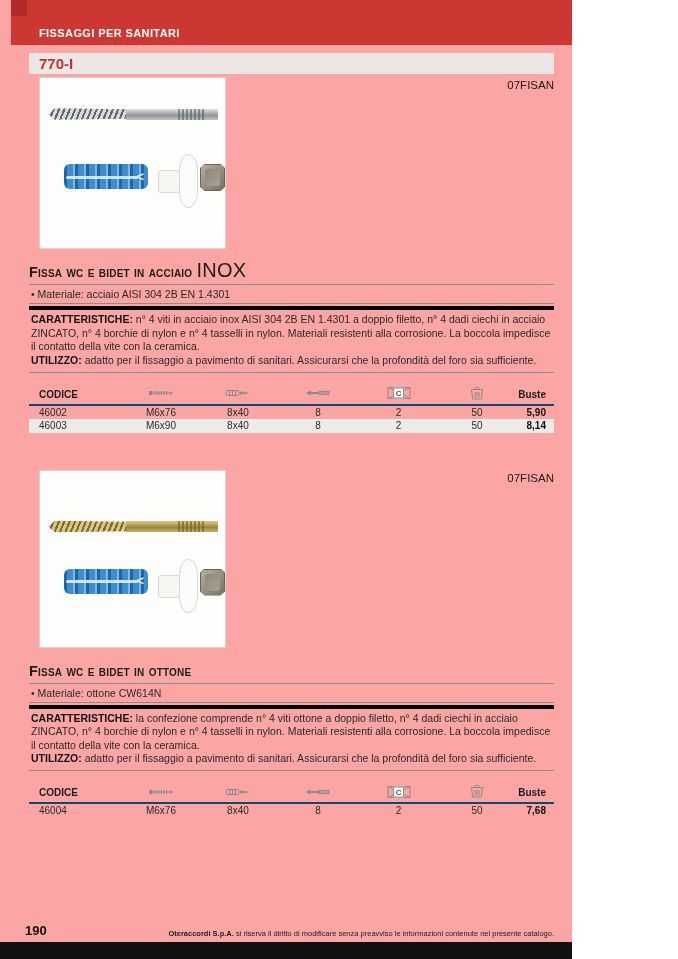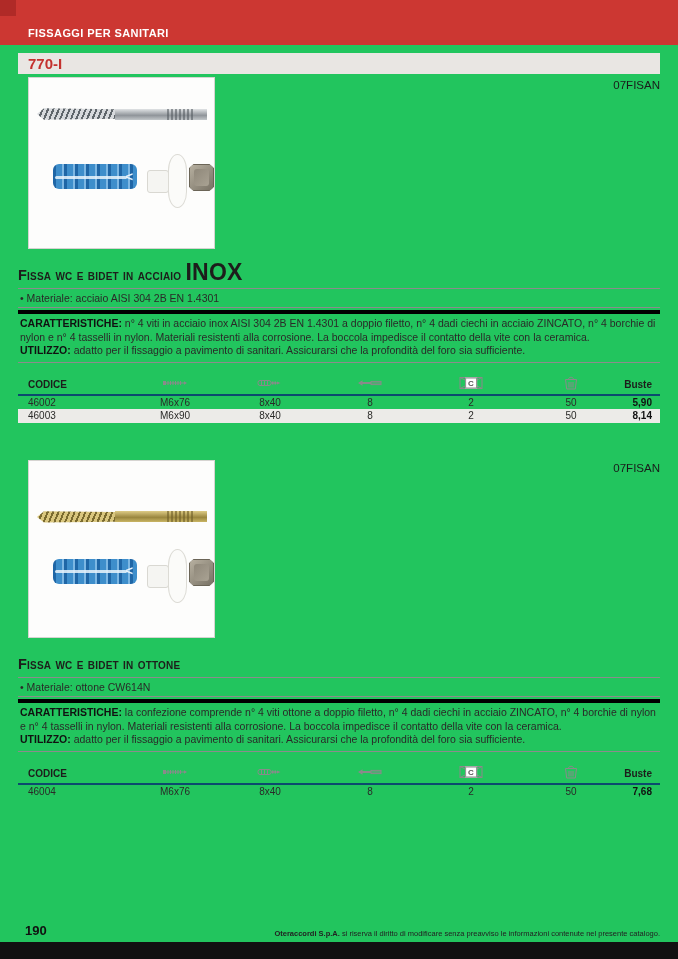--- a/index.html
+++ b/index.html
@@ -1,17 +1,17 @@
 <!DOCTYPE html>
 <html><head>
 <meta charset="utf-8">
 <style>
   * { margin:0; padding:0; box-sizing:border-box; }
   body { font-family:"Liberation Sans", sans-serif; background:#fff; }
-  .page { position:relative; width:678px; height:959px; background:#22c55e; overflow:hidden; }
+  .page { position:relative; width:572px; height:959px; background:#fca5a5; overflow:hidden;padding-left:11px; }
 
   
   .banner { position:relative; height:45px; background:#cc3732; display:flex; align-items:flex-end; padding:0 0 6px 28px; }
   .banner-corner { position:absolute; left:0; top:0; width:16px; height:16px; background:#b02a27; }
   .banner-title { color:#ffffff; font-size:11px; font-weight:bold; letter-spacing:.4px; }
 
   .content { padding:0 18px; }
 
   
   .sec-bar { margin-top:8px; height:21px; background:#e9e6e3; display:flex; align-items:center; padding-left:10px; }
@@ -51,21 +51,21 @@
   .nut { position:absolute; left:160px; top:86px; width:25px; height:27px;
     background:linear-gradient(135deg, #b7b0a0, #787265); border:1px solid #6b6557; border-radius:4px;
     clip-path:polygon(18% 0, 82% 0, 100% 15%, 100% 85%, 82% 100%, 18% 100%, 0 85%, 0 15%); }
   .photo-2 .nut { top:98px; }
   .nut::after { content:""; position:absolute; left:4px; top:4px; right:4px; bottom:4px;
     background:linear-gradient(135deg, #8f887a, #a9a293); border-radius:3px; }
 
   
   .prod-title { margin-top:10px; border-bottom:1px solid #8c8c8c; padding-bottom:2px; color:#1d1d1b; }
   .prod-title .t-main { font-variant:small-caps; font-weight:bold; font-size:14.5px; letter-spacing:.2px; }
-  .prod-title .t-big { font-weight:bold; font-size:23px; letter-spacing:.2px; }
+  .prod-title .t-big { font-weight:normal; font-size:20px; letter-spacing:.2px; }
   .material { font-size:10.5px; color:#2a2a28; padding:3px 0 3px 2px; border-bottom:1px solid #8c8c8c; }
   .desc { margin-top:2px; border-top:4px solid #000000; border-bottom:1px solid #8c8c8c; padding:3px 2px 4px 2px;
     font-size:10.5px; line-height:1.3; color:#2a2a28; }
   .desc b { color:#111; }
 
   
   table.spec { width:100%; border-collapse:collapse; margin-top:12px; }
   .spec th { font-size:10px; color:#1d1d1b; font-weight:bold; height:20px; vertical-align:middle;
     border-bottom:2px solid #0c4a6e; }
   .spec th.c-codice { text-align:left; padding-left:10px; }

